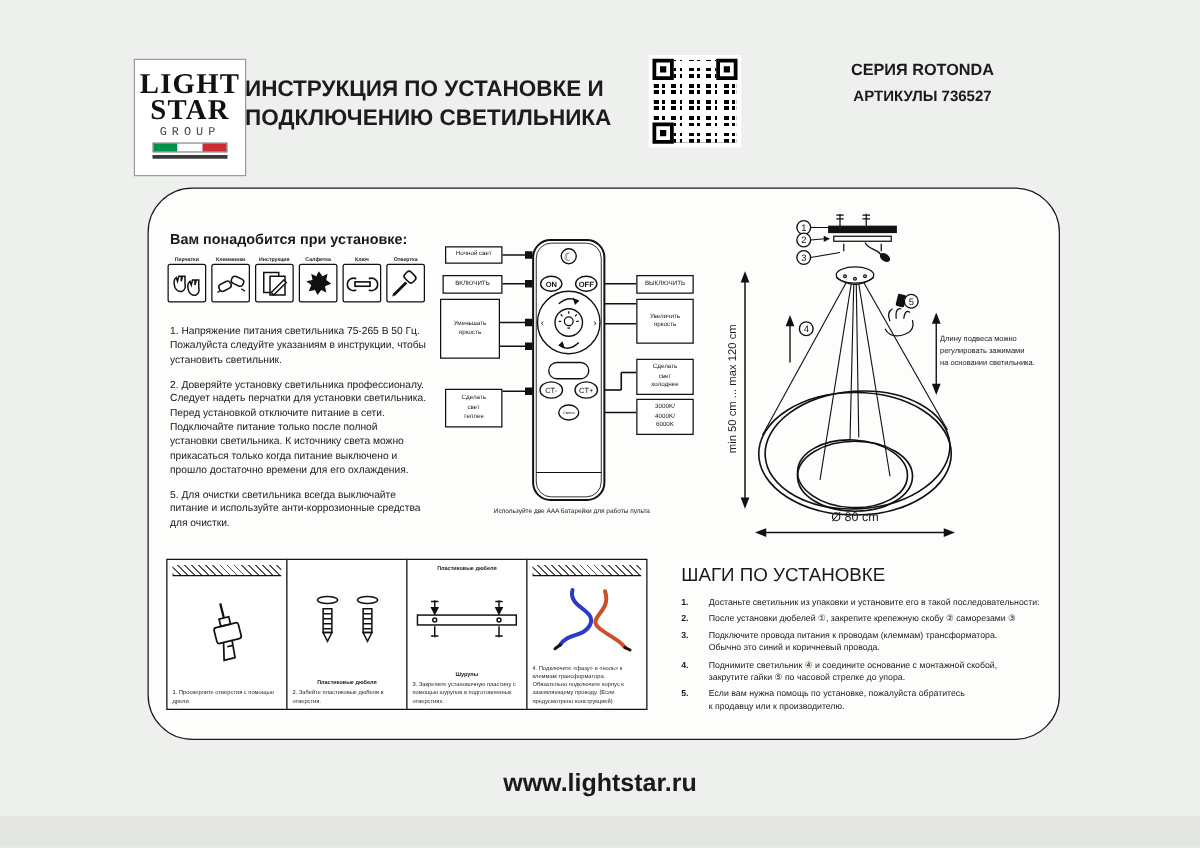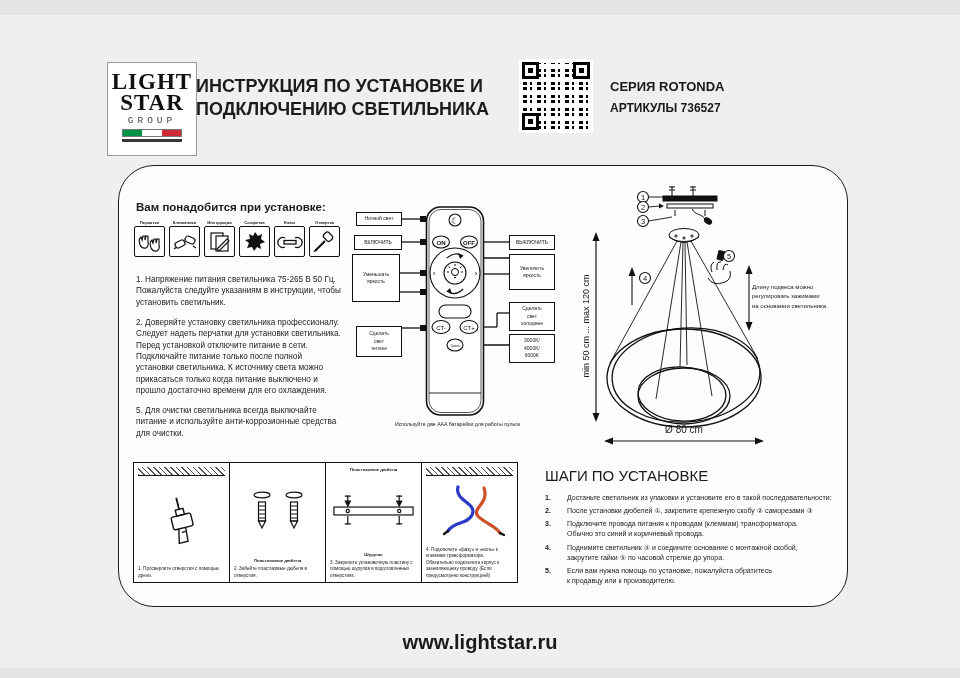--- a/index.html
+++ b/index.html
@@ -1,17 +1,17 @@
 <!DOCTYPE html>
 <html><head>
 <meta charset="utf-8">
 <style>
   * { margin:0; padding:0; box-sizing:border-box; }
   body { background:#e4e6e3; font-family:"Liberation Sans", sans-serif; color:#1a1a1a; }
-  .page { position:relative; width:960px; height:653px; background:#eef0ed; overflow:hidden; margin:15px auto; }
+  .page { position:relative; width:960px; height:653px; background:#eef0ed; overflow:hidden; margin:0 auto; }
   .abs { position:absolute; }
 
   
   .logo { left:107px; top:47px; width:90px; height:94px; background:#fff; border:1px solid #9a9a9a; text-align:center; padding-top:8px; }
   .logo-big { font-family:"Liberation Serif", serif; font-weight:bold; font-size:23px; line-height:0.92; letter-spacing:1px; color:#111; }
   .logo-group { font-family:Liberation Mono, monospace; font-size:9.5px; letter-spacing:4px; color:#444; margin-top:2px; }
   .flag { width:60px; height:8px; margin:3px auto 0; border:1px solid #777; display:flex; }
   .flag span { flex:1; }
   .logo-rule { width:60px; height:3px; background:#3a3a3a; margin:2px auto 0; }
 
@@ -20,21 +20,21 @@
   .qr { left:519px; top:44px; width:74px; height:74px; background:#fff; padding:3px; }
   .qr-pattern { position:absolute; left:4px; top:4px; right:4px; bottom:4px;
      background:
        repeating-linear-gradient(0deg, #000 0 3px, #fff 3px 5px, #000 5px 8px, #fff 8px 13px),
        repeating-linear-gradient(90deg, #000 0 4px, #fff 4px 7px, #000 7px 9px, #fff 9px 14px);
      background-blend-mode:screen; }
   .finder { position:absolute; width:17px; height:17px; border:3px solid #000; background:#fff; }
   .finder::after { content:""; position:absolute; left:3px; top:3px; width:5px; height:5px; background:#000; }
   .finder.tl { left:3px; top:3px; } .finder.tr { right:3px; top:3px; } .finder.bl { left:3px; bottom:3px; }
 
-  .series-wrap { left:610px; top:64px; width:256px; }
+  .series-wrap { left:610px; top:48px; width:256px; text-align:center; }
   .series-name { font-size:13px; font-weight:bold; margin-bottom:7px; }
   .series-articles { font-size:12px; font-weight:bold; }
 
   
   .main-box { left:118px; top:150px; width:730px; height:442px; background:#fdfdfc; border:1.6px solid #1b1b1b; border-radius:36px; }
 
   
   .tools-heading { left:136px; top:186px; font-size:11.5px; font-weight:bold; }
   .tools-row { left:134px; top:205px; display:flex; }
   .tool { width:31px; margin-right:4px; }

